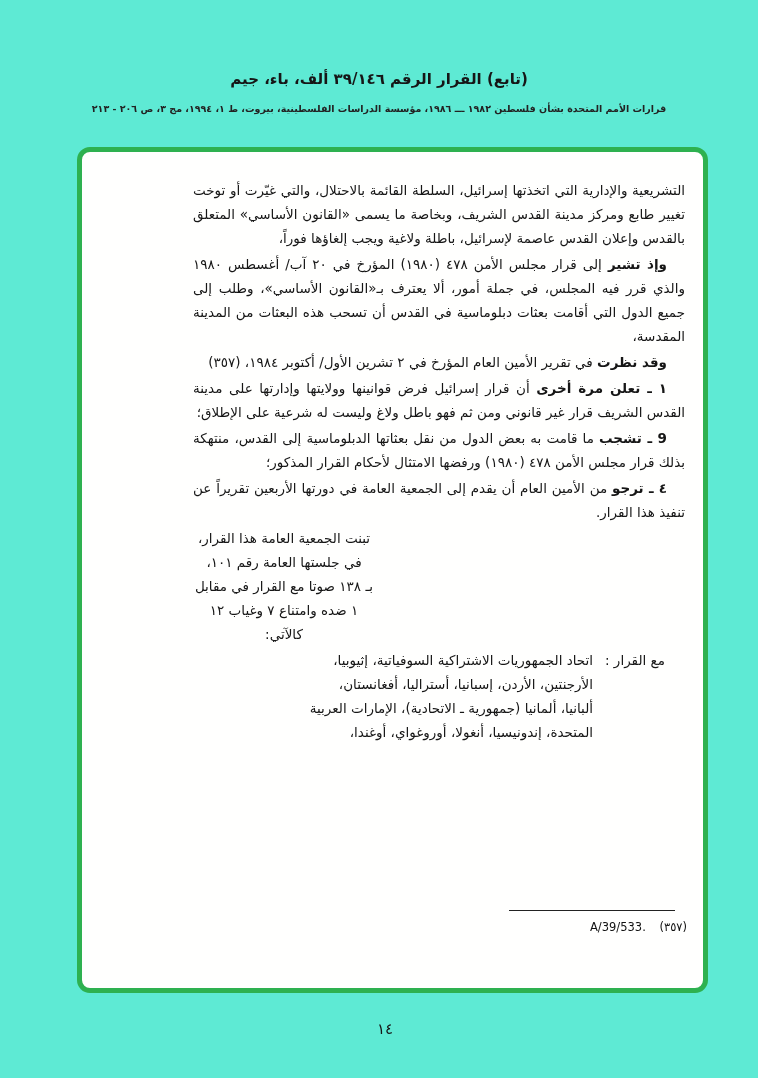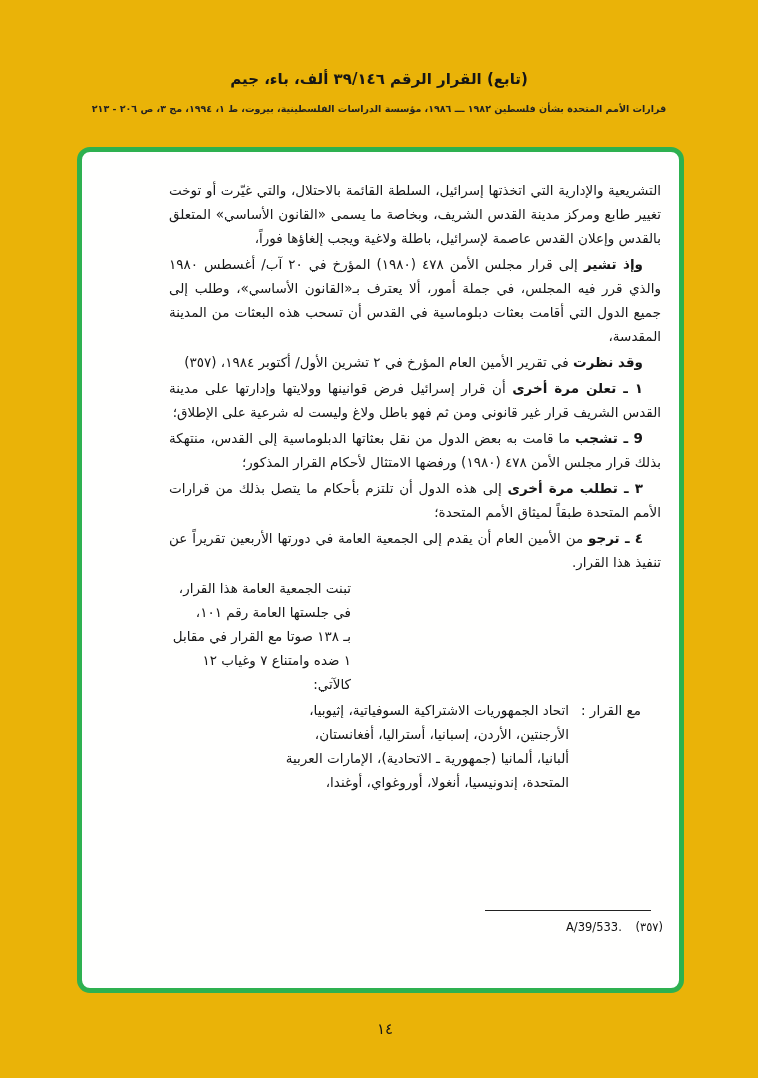--- a/index.html
+++ b/index.html
@@ -5,21 +5,21 @@
   html, body {
     margin: 0;
     padding: 0;
     background: #ffffff;
     font-family: "DejaVu Sans", sans-serif;
   }
   .page {
     position: relative;
     width: 758px;
     height: 1078px;
-    background: #eab308;
+    background: #5eead4;
     overflow: hidden;
     color: #161616;
   }
   .doc-header {
     position: absolute;
     top: 70px;
     left: 0;
     right: 0;
     text-align: center;
     direction: rtl;
@@ -40,40 +40,41 @@
   }
   .green-box {
     position: absolute;
     left: 77px;
     top: 147px;
     width: 597px;
     height: 836px;
     border: 5px solid #2eb150;
     border-radius: 13px;
     background: #fffffe;
+    padding-left: 24px;
   }
   .content {
     position: absolute;
     top: 26px;
     right: 18px;
     width: 492px;
     direction: rtl;
     text-align: justify;
     font-size: 13.5px;
     line-height: 24px;
   }
   .para { margin: 0 0 2px 0; }
   .para.indent { text-indent: 18px; }
   .para .lead { font-weight: bold; }
   .adoption {
     padding-right: 310px;
     text-align: right;
     margin-top: 2px;
   }
-  .adoption div { white-space: nowrap; }
+  .adoption div { white-space: nowrap; text-align: center; }
   .vote {
     display: flex;
     direction: rtl;
     padding-right: 20px;
     margin-top: 2px;
     gap: 12px;
   }
   .vote-label { white-space: nowrap; }
   .vote-lines { text-align: right; }
   .vote-lines div { white-space: nowrap; }
@@ -136,24 +137,20 @@
       <div class="para indent">
         <span class="lead">١ ـ تعلن مرة أخرى</span>
         <span>أن قرار إسرائيل فرض قوانينها وولايتها وإدارتها على مدينة القدس الشريف قرار غير قانوني ومن ثم فهو باطل ولاغ وليست له شرعية على الإطلاق؛</span>
       </div>
 
       <div class="para indent">
         <span class="lead">9 ـ تشجب</span>
         <span>ما قامت به بعض الدول من نقل بعثاتها الدبلوماسية إلى القدس، منتهكة بذلك قرار مجلس الأمن ٤٧٨ (١٩٨٠) ورفضها الامتثال لأحكام القرار المذكور؛</span>
       </div>
 
-      <div class="para indent">
-        <span class="lead">٣ ـ تطلب مرة أخرى</span>
-        <span>إلى هذه الدول أن تلتزم بأحكام ما يتصل بذلك من قرارات الأمم المتحدة طبقاً لميثاق الأمم المتحدة؛</span>
-      </div>
 
       <div class="para indent">
         <span class="lead">٤ ـ ترجو</span>
         <span>من الأمين العام أن يقدم إلى الجمعية العامة في دورتها الأربعين تقريراً عن تنفيذ هذا القرار.</span>
       </div>
 
       <div class="adoption">
         <div>تبنت الجمعية العامة هذا القرار،</div>
         <div>في جلستها العامة رقم ١٠١،</div>
         <div>بـ ١٣٨ صوتا مع القرار في مقابل</div>

